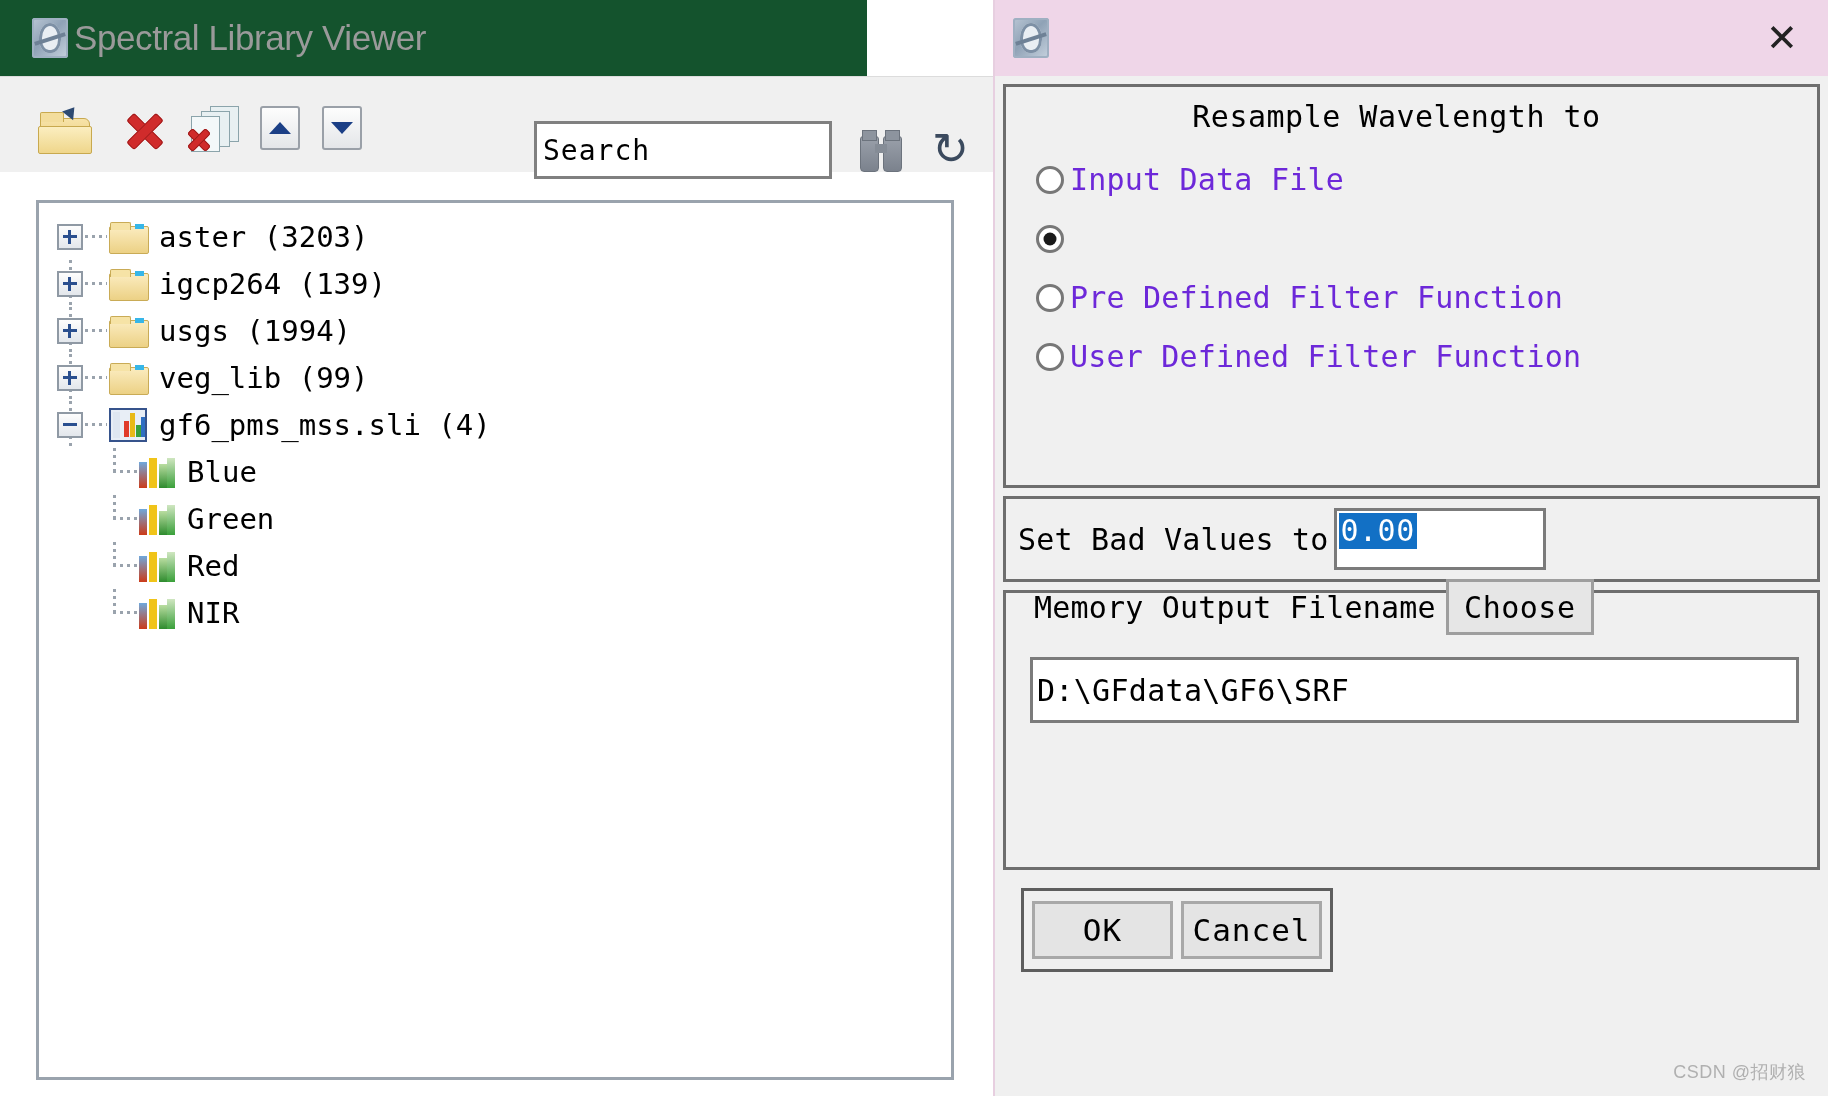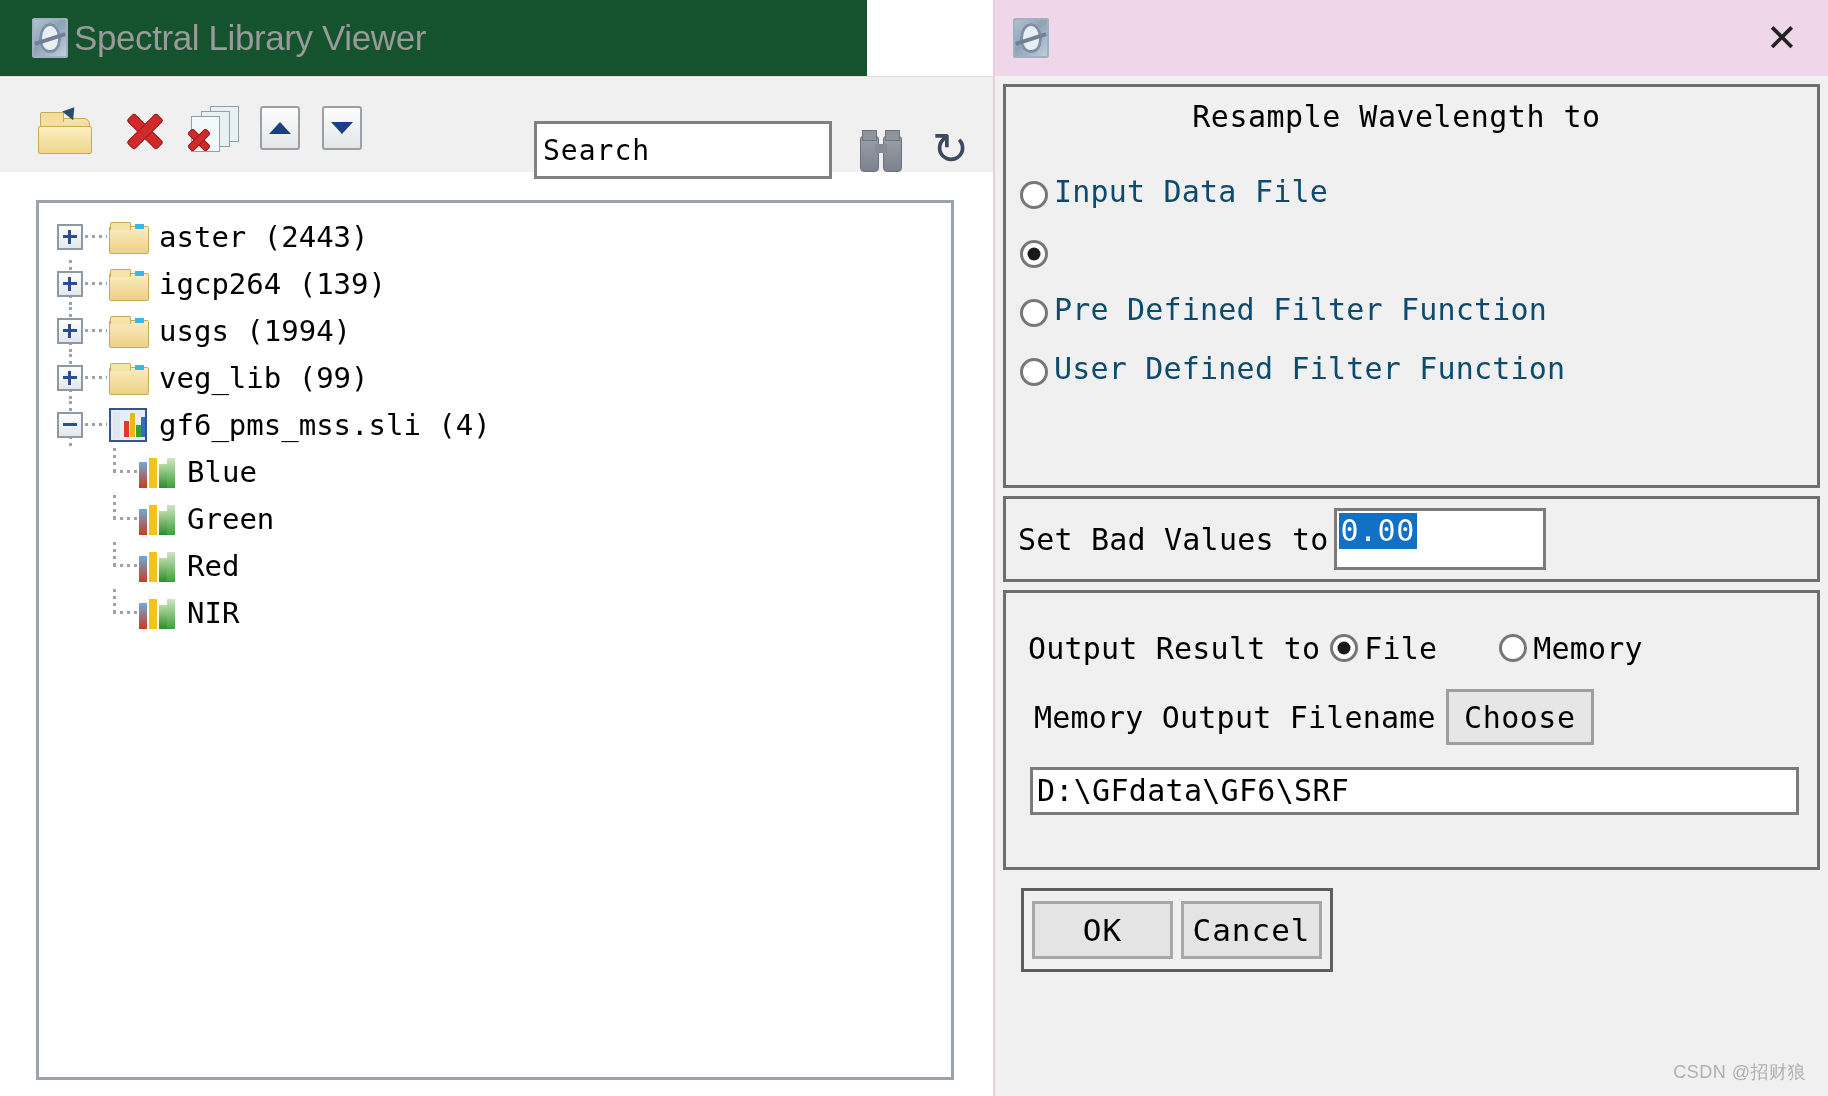--- a/index.html
+++ b/index.html
@@ -332,25 +332,25 @@
   .grp-header {
     text-align: center;
     font-size: 30px;
     color: #000;
     letter-spacing: 0.5px;
     margin-bottom: 16px;
     padding-right: 30px;
   }
   .radio-row {
     display: flex;
-    align-items: flex-end;
+    align-items: center;
     height: 59px;
-    padding-left: 14px;
+    padding-left: 30px;
     font-size: 30px;
-    color: #0c4a6e;
+    color: #6d28d9;
     letter-spacing: 0.2px;
     cursor: pointer;
     white-space: nowrap;
   }
   .radio {
     width: 28px; height: 28px;
     border-radius: 50%;
     border: 3px solid #777;
     background: #ffffff;
     box-sizing: border-box;
@@ -414,21 +414,21 @@
     border: 3px solid #9e9e9e;
     box-sizing: border-box;
     font-size: 30px;
     color: #000;
     display:flex;align-items:center;justify-content:center;
     cursor:pointer;
     letter-spacing:0.5px;
   }
   .fn-input {
     margin: 22px 4px 0 10px;
-    height: 48px;
+    height: 66px;
     border: 3px solid #7b7b7b;
     background: #ffffff;
     box-sizing: border-box;
     font-size: 30px;
     color:#000;
     font-family: "DejaVu Sans Mono", monospace;
     padding: 0 4px;
     line-height: 54px;
     letter-spacing: 0.3px;
     width: calc(100% - 14px);
@@ -519,21 +519,21 @@
     <div class="tree-panel">
       <div class="tree-list" id="tree-list">
           <div class="tree-row">
             <div class="expander plus"></div>
             <div class="dots"></div>
             <div class="folder-ico">
               <div class="fb"></div>
               <div class="ft"></div>
               <div class="fc"></div>
             </div>
-            <span>aster  (2443)</span>
+            <span>aster  (3203)</span>
           </div>
           <div class="tree-row">
             <div class="vline"></div>
             <div class="expander plus"></div>
             <div class="dots"></div>
             <div class="folder-ico">
               <div class="fb"></div>
               <div class="ft"></div>
               <div class="fc"></div>
             </div>
@@ -653,28 +653,20 @@
       </div>
 
       <div class="grp grp-bad">
         <div class="lbl">Set Bad Values to</div>
         <div class="bad-input">
           <span class="sel">0.00</span>
         </div>
       </div>
 
       <div class="grp grp-output">
-        <div class="out-row">
-          <span class="lbl">Output Result to</span>
-          <span class="radio checked"></span>
-          <span class="lbl">File</span>
-          <span class="gap"></span>
-          <span class="radio"></span>
-          <span class="lbl">Memory</span>
-        </div>
 
         <div class="fn-row">
           <span class="lbl">Memory Output Filename</span>
           <div class="choose-btn">Choose</div>
         </div>
 
         <input class="fn-input" value="D:\GFdata\GF6\SRF" style="">
       </div>
 
       <div class="btn-bar">

